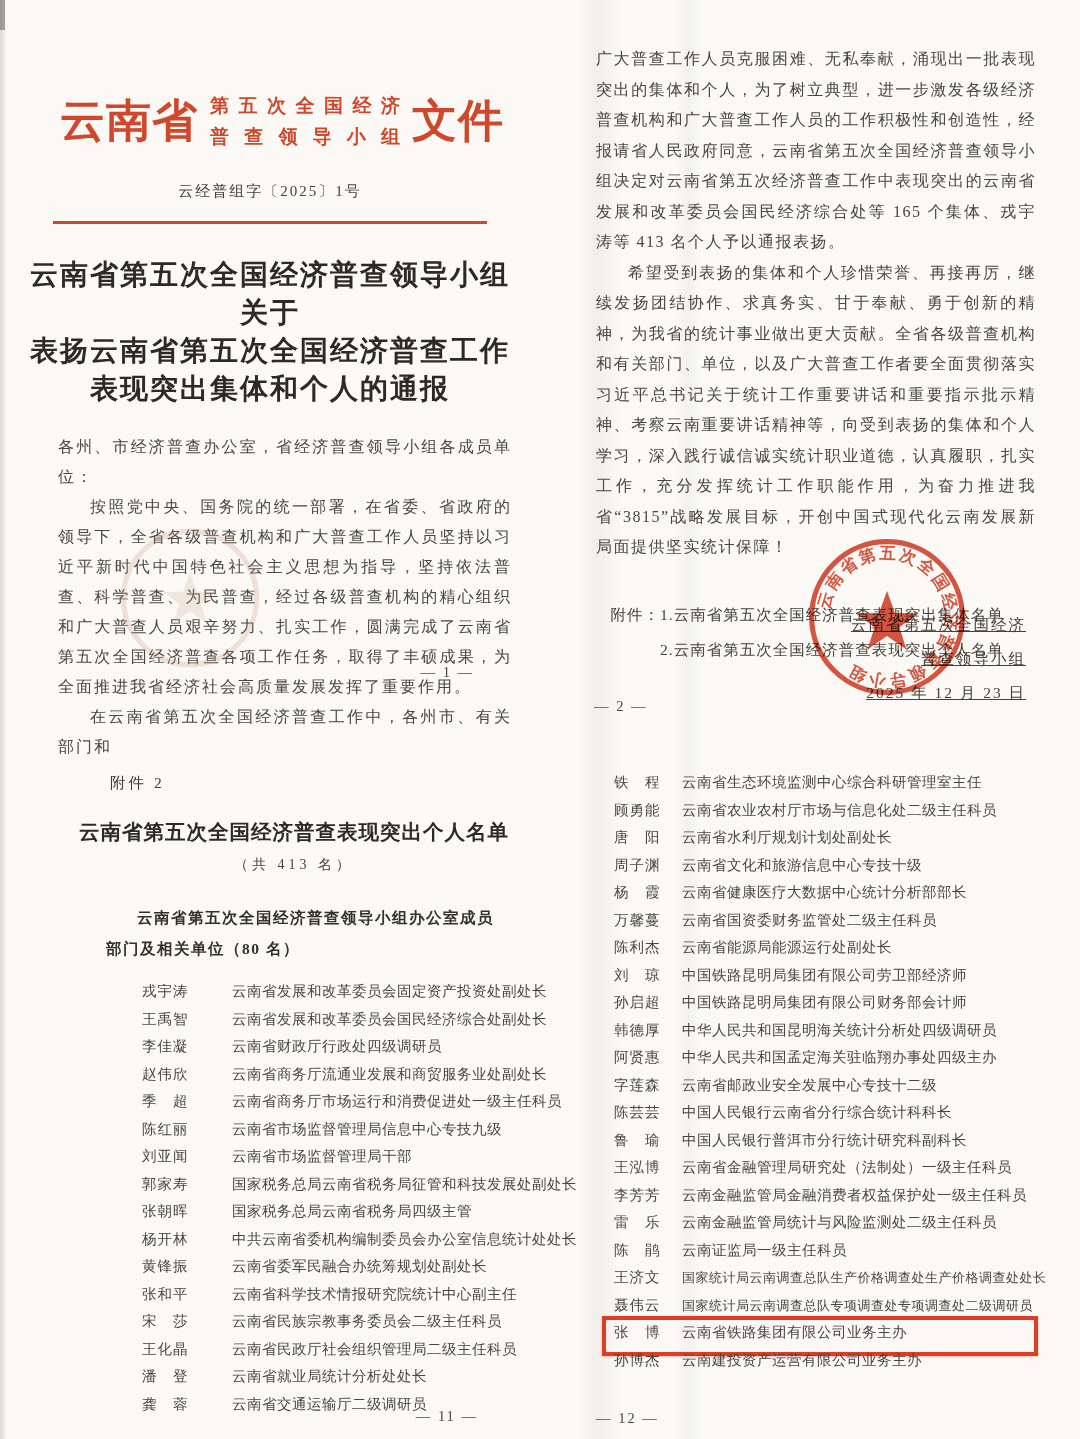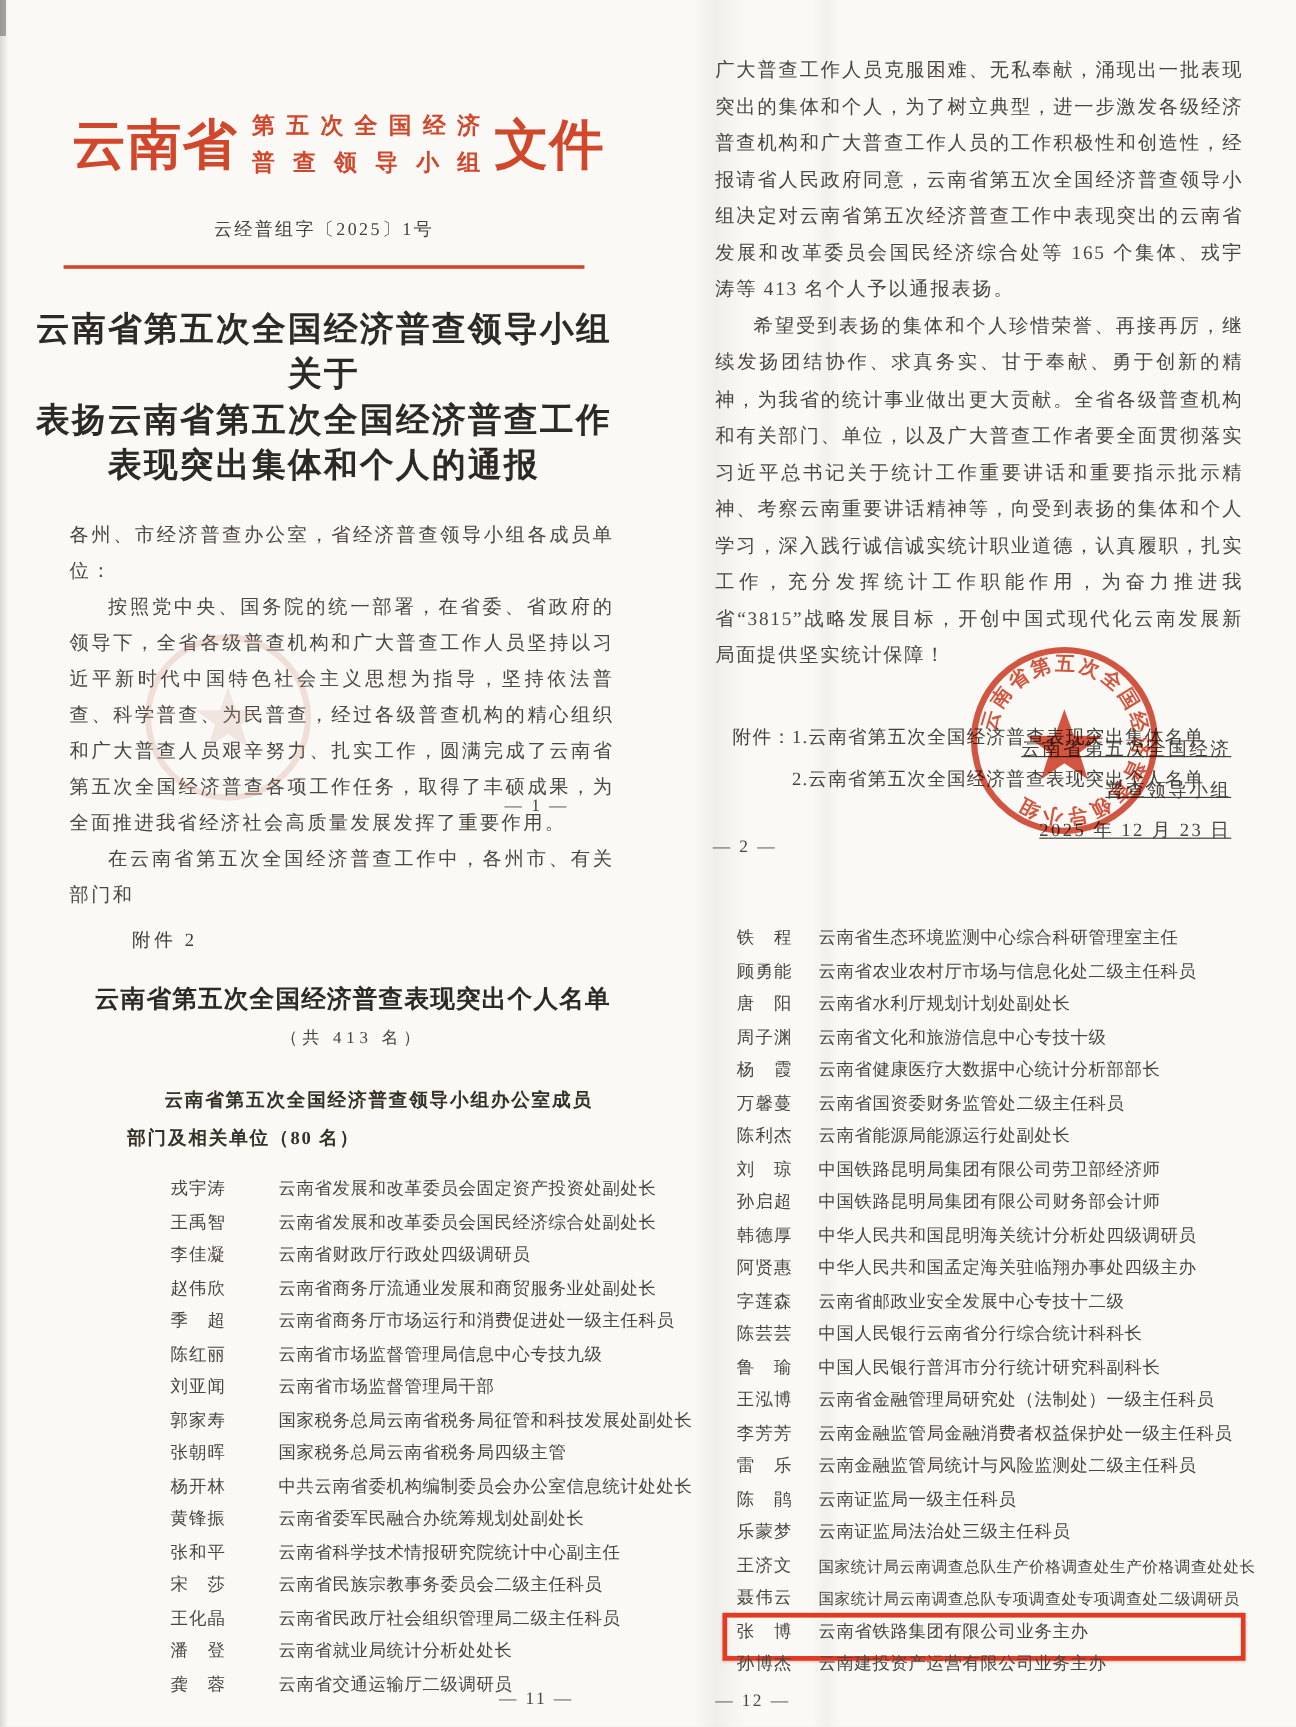--- a/index.html
+++ b/index.html
@@ -299,24 +299,20 @@
           <span class="p-title">云南金融监管局金融消费者权益保护处一级主任科员</span>
         </div>
         <div class="person-row">
           <span class="p-name">雷　乐</span>
           <span class="p-title">云南金融监管局统计与风险监测处二级主任科员</span>
         </div>
         <div class="person-row">
           <span class="p-name">陈　鹃</span>
           <span class="p-title">云南证监局一级主任科员</span>
         </div>
-        <div class="person-row">
-          <span class="p-name">乐蒙梦</span>
-          <span class="p-title">云南证监局法治处三级主任科员</span>
-        </div>
         <div class="person-row small">
           <span class="p-name">王济文</span>
           <span class="p-title">国家统计局云南调查总队生产价格调查处生产价格调查处处长</span>
         </div>
         <div class="person-row small">
           <span class="p-name">聂伟云</span>
           <span class="p-title">国家统计局云南调查总队专项调查处专项调查处二级调研员</span>
         </div>
         <div class="person-row highlighted">
           <span class="p-name">张　博</span>

